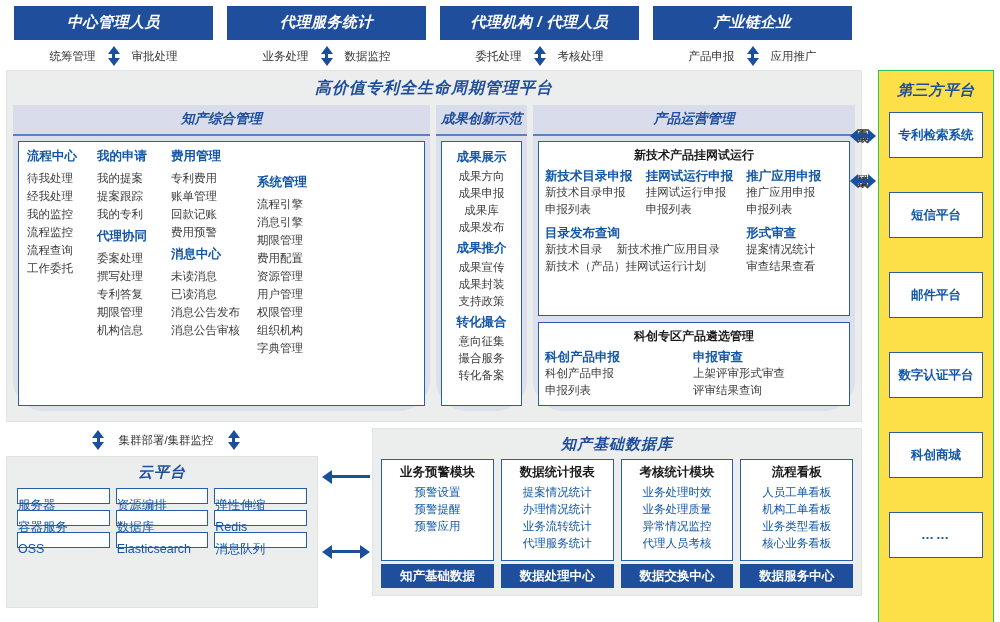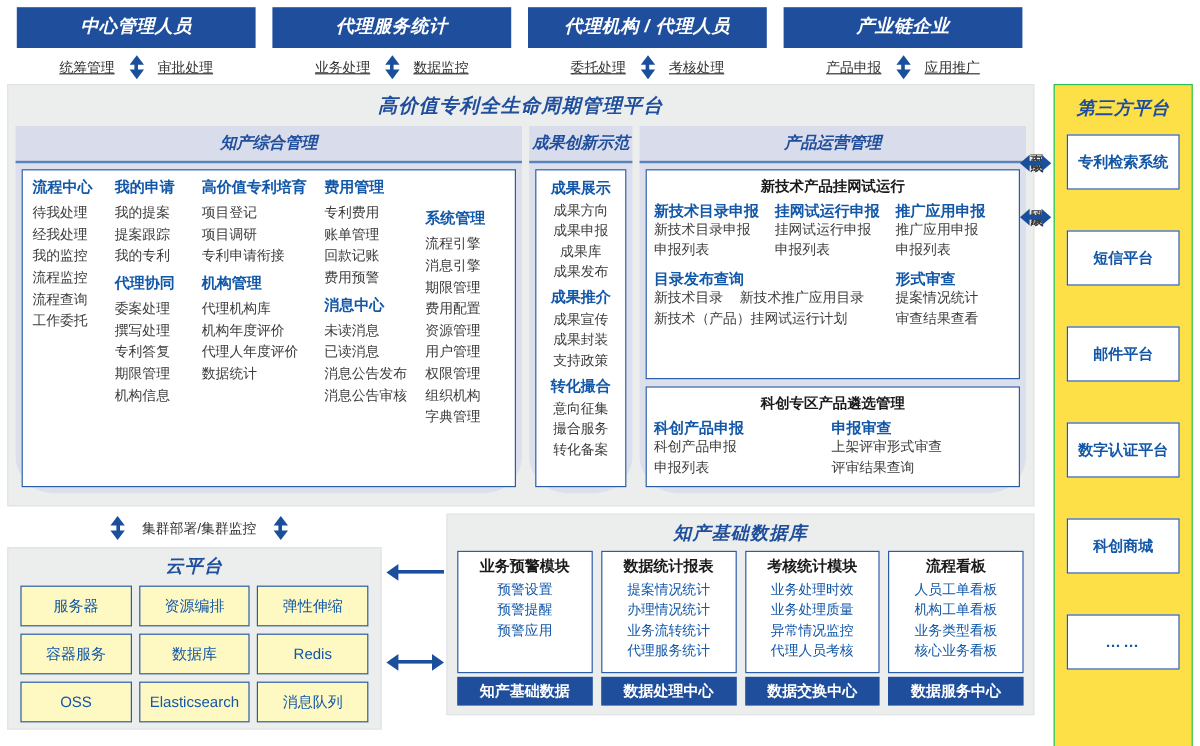--- a/index.html
+++ b/index.html
@@ -15,21 +15,21 @@
   .actors { position: absolute; left: 0; top: 6px; width: 866px; height: 58px;
             display: flex; gap: 14px; padding: 0 14px; }
   .actor-col { flex: 1; display: flex; flex-direction: column; }
   .actor-title {
     background: #1f4e9c; color: #fff; text-align: center;
     font-weight: bold; font-size: 15px; letter-spacing: .5px;
     padding: 7px 0 8px; font-style: italic;
   }
   .actor-sub { display: flex; align-items: center; justify-content: center;
                gap: 12px; padding-top: 6px; font-size: 11.5px; color: #333; }
-  .actor-sub span.lbl { white-space: nowrap; text-decoration: underline; }
+  .actor-sub span.lbl { white-space: nowrap; }
   .ud-arrow { display: inline-block; width: 12px; height: 20px; position: relative; flex: none; }
   .ud-arrow::before, .ud-arrow::after {
     content: ""; position: absolute; left: 0; border-left: 6px solid transparent;
     border-right: 6px solid transparent;
   }
   .ud-arrow::before { top: 0; border-bottom: 8px solid #1a4f9c; }
   .ud-arrow::after { bottom: 0; border-top: 8px solid #1a4f9c; }
   .ud-arrow i { position: absolute; left: 4.5px; top: 6px; width: 3px; height: 8px; background: #1a4f9c; }
 
   
@@ -120,22 +120,22 @@
 
   
   .cloud {
     position: absolute; left: 6px; top: 456px; width: 312px; height: 152px;
     background: #eceded; border: 1px solid #e2e3e4; padding: 4px 10px 8px;
   }
   .cloud-title { text-align: center; font-size: 15px; font-weight: bold; font-style: italic;
                  color: #1f4e9c; padding: 2px 0 6px; letter-spacing: 1px; }
   .cloud-grid { display: grid; grid-template-columns: 1fr 1fr 1fr; gap: 6px; }
   .cloud-cell {
-    background: #fef9c3; border: 1.5px solid #2a5ca8; text-align: center;
-    font-size: 12.5px; color: #1257a8; height: 34px; line-height: 32px;
+    background: #ffffff; border: 1.5px solid #2a5ca8; text-align: left;
+    font-size: 12.5px; color: #1257a8; height: 16px; line-height: 32px;
   }
 
   
   .db {
     position: absolute; left: 372px; top: 428px; width: 490px; height: 168px;
     background: #eceded; border: 1px solid #e2e3e4; padding: 4px 8px 8px;
   }
   .db-title { text-align: center; font-size: 15px; font-weight: bold; font-style: italic;
               color: #1f4e9c; padding: 2px 0 5px; letter-spacing: 1px; }
   .db-cols { display: flex; gap: 7px; }
@@ -227,31 +227,20 @@
               <div class="c-head">我的申请</div>
               <div class="c-item">我的提案</div>
               <div class="c-item">提案跟踪</div>
               <div class="c-item">我的专利</div>
               <div class="c-head mt">代理协同</div>
               <div class="c-item">委案处理</div>
               <div class="c-item">撰写处理</div>
               <div class="c-item">专利答复</div>
               <div class="c-item">期限管理</div>
               <div class="c-item">机构信息</div>
-            </div>
-            <div class="col col3">
-              <div class="c-head">高价值专利培育</div>
-              <div class="c-item">项目登记</div>
-              <div class="c-item">项目调研</div>
-              <div class="c-item">专利申请衔接</div>
-              <div class="c-head mt">机构管理</div>
-              <div class="c-item">代理机构库</div>
-              <div class="c-item">机构年度评价</div>
-              <div class="c-item">代理人年度评价</div>
-              <div class="c-item">数据统计</div>
             </div>
             <div class="col col4">
               <div class="c-head">费用管理</div>
               <div class="c-item">专利费用</div>
               <div class="c-item">账单管理</div>
               <div class="c-item">回款记账</div>
               <div class="c-item">费用预警</div>
               <div class="c-head mt">消息中心</div>
               <div class="c-item">未读消息</div>
               <div class="c-item">已读消息</div>

